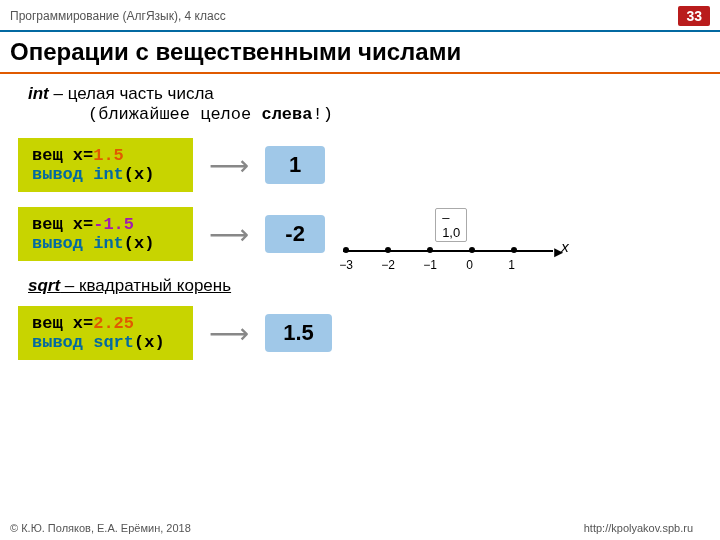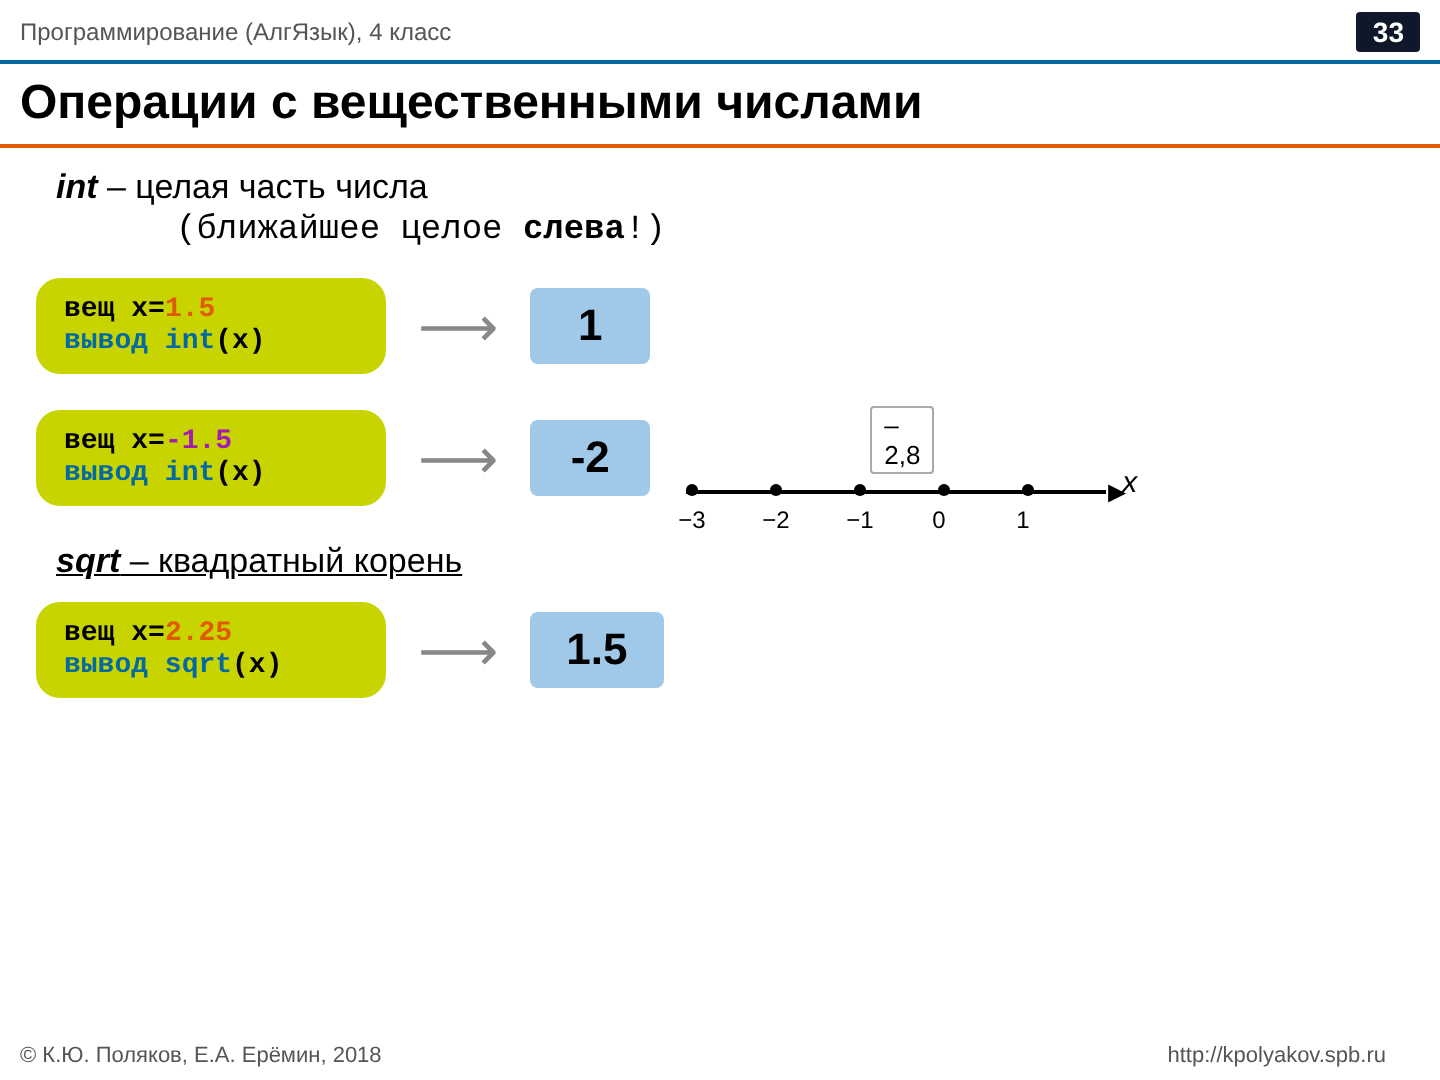--- a/index.html
+++ b/index.html
@@ -13,21 +13,21 @@
     }
     .header {
       display: flex;
       justify-content: space-between;
       align-items: center;
       padding: 6px 10px 4px 10px;
       font-size: 12px;
       color: #555;
     }
     .page-num {
-      background: #0f172a;
+      background: #b91c1c;
       color: #fff;
       font-size: 14px;
       font-weight: bold;
       padding: 2px 8px;
       border-radius: 2px;
     }
     .title-bar {
       border-top: 2px solid #0369a1;
       border-bottom: 2px solid #e05a00;
       padding: 6px 10px 6px 10px;
@@ -49,25 +49,25 @@
     .desc-text .kw {
       font-weight: bold;
       font-style: italic;
       color: #000;
     }
     .desc-text .bold {
       font-weight: bold;
     }
     .code-block {
       background: #c8d400;
-      border-radius: 12px;
+      border-radius: 0;
       padding: 8px 14px;
       display: inline-block;
       font-family: 'Courier New', monospace;
-      font-size: 14px;
+      font-size: 17px;
       font-weight: bold;
       min-width: 175px;
     }
     .code-block .var { color: #000; }
     .code-block .num-orange { color: #e05a00; }
     .code-block .num-blue { color: #a21caf; }
     .code-block .kw-blue { color: #0369a1; }
     .result-box {
       background: #a0c8e8;
       border-radius: 4px;
@@ -144,21 +144,21 @@
     <div class="code-block">
       <span class="var">вещ</span><span class="var"> x=</span><span class="num-blue">-1.5</span><br>
       <span class="kw-blue">вывод</span><span class="kw-blue"> int</span><span class="var">(x)</span>
     </div>
     <div class="arrow">⟶</div>
     <div class="result-box">-2</div>
 
     <div class="number-line-wrap">
 
       <div style="position:relative; height:36px;">
-        <div style="position:absolute; left:92px; top:4px; background:#fff; border:1px solid #aaa; padding:1px 6px; font-size:13px; border-radius:2px;">– 2,8</div>
+        <div style="position:absolute; left:92px; top:4px; background:#fff; border:1px solid #aaa; padding:1px 6px; font-size:13px; border-radius:2px;">– 1,0</div>
       </div>
 
       <div style="position:relative; height:24px;">
 
         <div style="position:absolute; top:10px; left:0; width:210px; height:2px; background:#000;"></div>
 
         <div style="position:absolute; top:3px; left:208px; font-size:15px;">►</div>
 
         <div style="position:absolute; top:-2px; left:218px; font-style:italic; font-size:15px;">x</div>
 

